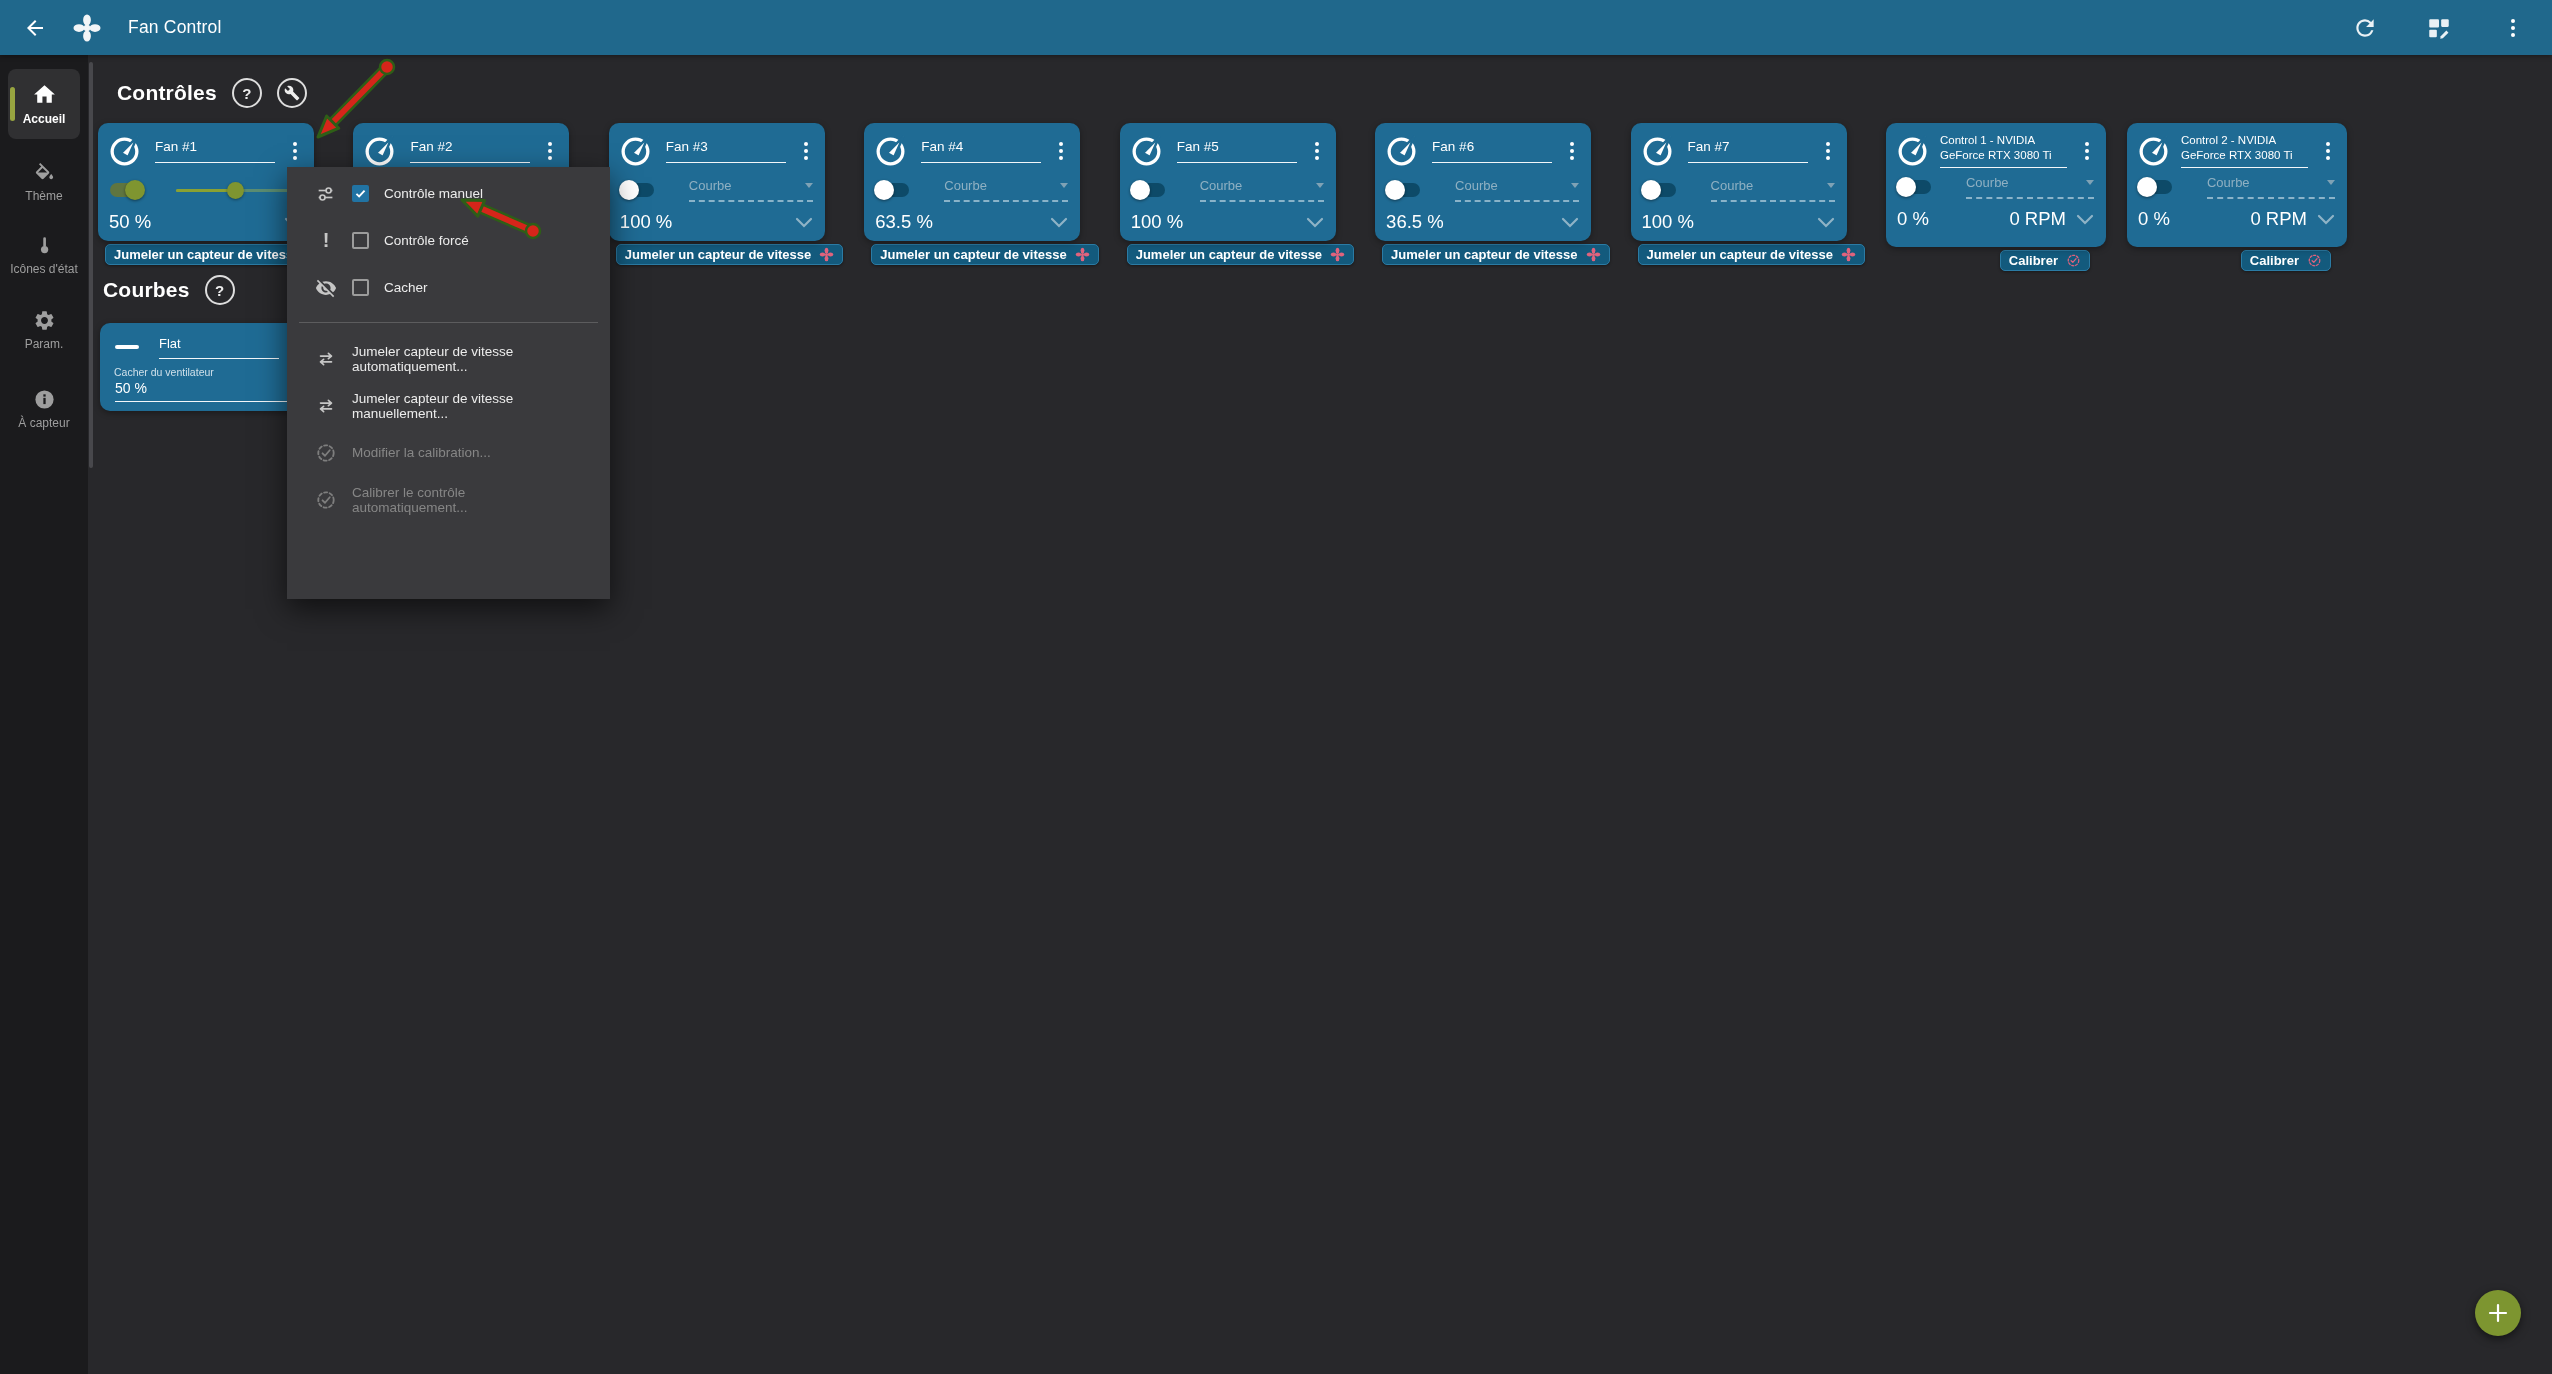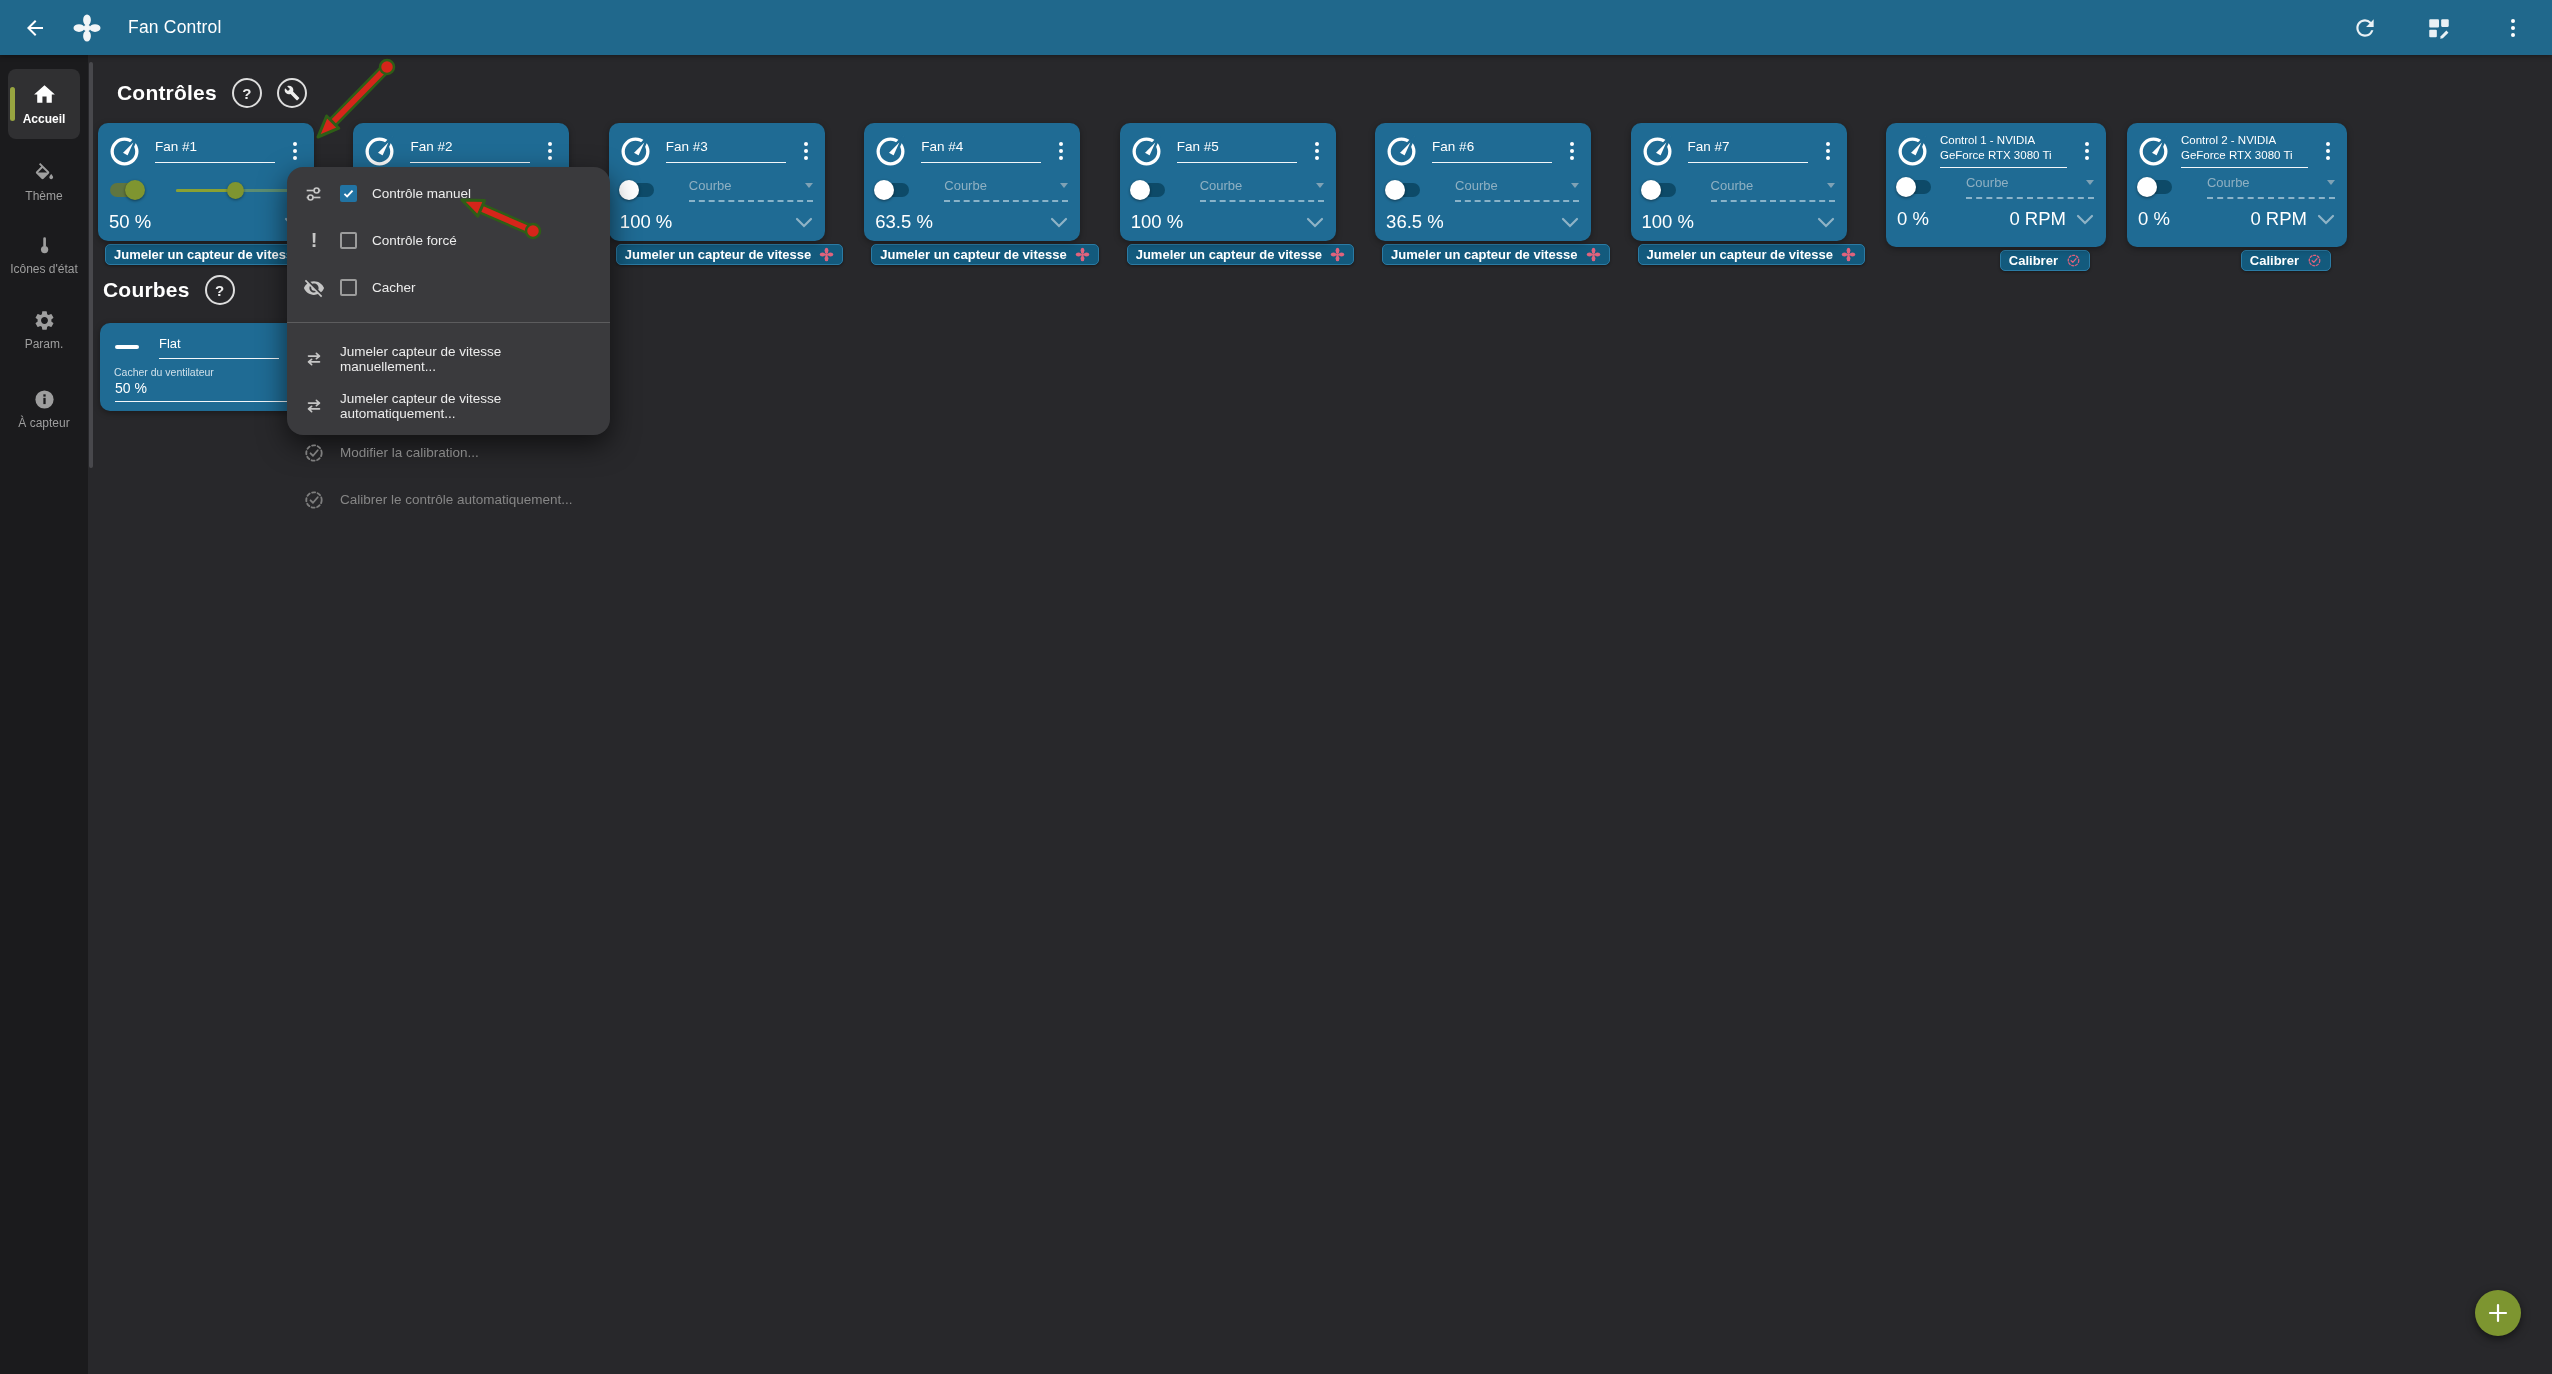--- a/index.html
+++ b/index.html
@@ -99,22 +99,22 @@
     position:absolute; left:100px; top:323px; width:218px; height:88px;
     background:#1f6b94; border-radius:10px; z-index:1; box-shadow:0 2px 6px rgba(0,0,0,.35);
   }
   .flat-head { display:flex; align-items:center; padding:12px 11px 0 15px; }
   .flat-dash { width:24px; height:4.5px; background:#fff; border-radius:2.5px; flex:0 0 auto; }
   .flat-name { flex:1; margin:0 12px 0 20px; color:#fff; font-size:13px; border-bottom:1.6px solid rgba(255,255,255,.95); padding-bottom:7px; cursor:text; }
   .flat-field-label { margin:7px 0 0 14px; color:#cfe0ea; font-size:10.5px; }
   .flat-value { margin:2px 14px 0 15px; color:#fff; font-size:14px; border-bottom:1.6px solid rgba(255,255,255,.95); padding-bottom:5px; cursor:text; }
   
   .menu {
-    position:absolute; left:287px; top:167px; width:323px; height:268px;
-    background:#3a3a3d; border-radius:16px; z-index:50; padding:3px 0;
+    position:absolute; left:287px; top:167px; width:323px; height:432px;
+    background:#3a3a3d; border-radius:0; z-index:50; padding:3px 12px;
     box-shadow:0 10px 28px rgba(0,0,0,.6);
   }
   .mi { height:47px; display:flex; align-items:center; padding:0 14px 0 15px; cursor:pointer; }
   .mi .micon { width:24px; display:flex; justify-content:center; align-items:center; margin-right:14px; flex:0 0 auto; }
   .mi .mlabel { font-size:13.5px; color:#ececec; }
   .mi.disabled { cursor:default; }
   .mi.disabled .mlabel { color:#868686; }
   .cbox { width:17px; height:17px; border:2px solid #9c9c9c; border-radius:2px; margin-right:15px; flex:0 0 auto; }
   .cbox.checked { border:none; background:#2173a3; display:flex; align-items:center; justify-content:center; }
   .mdivider { height:1px; background:#5c5c5e; margin:11px 0 12px 0; }
@@ -627,29 +627,29 @@
       <span class="cbox"></span>
       <span class="mlabel">Cacher</span>
     </div>
     <div class="mdivider"></div>
     <div class="mi">
       <span class="micon">
         <svg width="22" height="22" viewBox="0 0 24 24" stroke="#c6c6c6">
             <use href="#i-swap"></use>
           </svg>
       </span>
-      <span class="mlabel">Jumeler capteur de vitesse manuellement...</span>
+      <span class="mlabel">Jumeler capteur de vitesse automatiquement...</span>
     </div>
     <div class="mi">
       <span class="micon">
         <svg width="22" height="22" viewBox="0 0 24 24" stroke="#c6c6c6">
             <use href="#i-swap"></use>
           </svg>
       </span>
-      <span class="mlabel">Jumeler capteur de vitesse automatiquement...</span>
+      <span class="mlabel">Jumeler capteur de vitesse manuellement...</span>
     </div>
     <div class="mi disabled">
       <span class="micon">
         <svg width="22" height="22" viewBox="0 0 24 24" stroke="#7e7e7e">
             <use href="#i-dashcheck"></use>
           </svg>
       </span>
       <span class="mlabel">Modifier la calibration...</span>
     </div>
     <div class="mi disabled">

